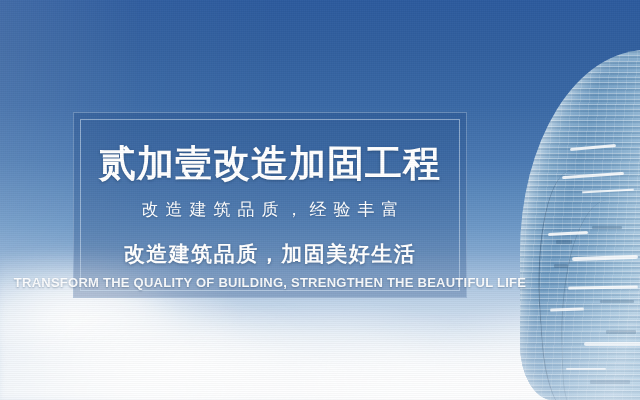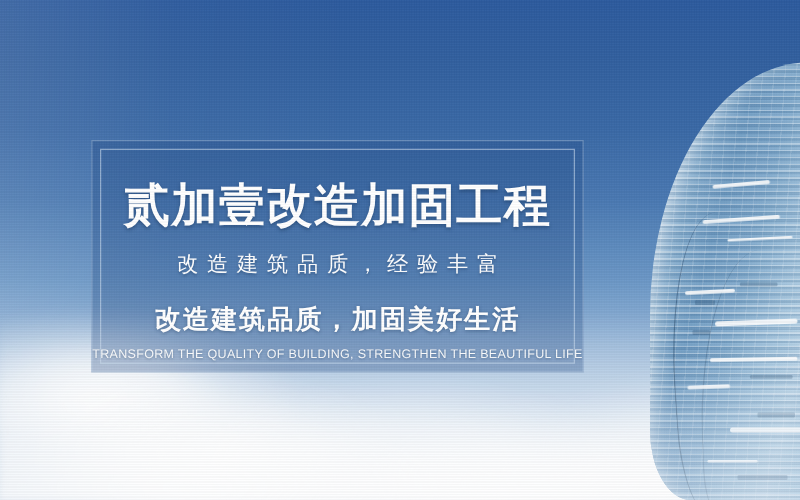--- a/index.html
+++ b/index.html
@@ -269,22 +269,22 @@
     font-weight: bold;
     color: #ffffff;
     letter-spacing: 1.5px;
     line-height: 1.1;
     text-shadow: 0 1px 3px rgba(12,40,76,0.40);
     white-space: nowrap;
   }
 
   .title-en {
     margin-top: 11px;
-    font-size: 10px;
-    font-weight: normal;
+    font-size: 13px;
+    font-weight: bold;
     color: rgba(255,255,255,0.94);
     letter-spacing: 0.25px;
     line-height: 1.1;
     text-shadow: 0 1px 2px rgba(12,40,76,0.32);
     white-space: nowrap;
   }
 
   
   .grain {
     position: absolute;

